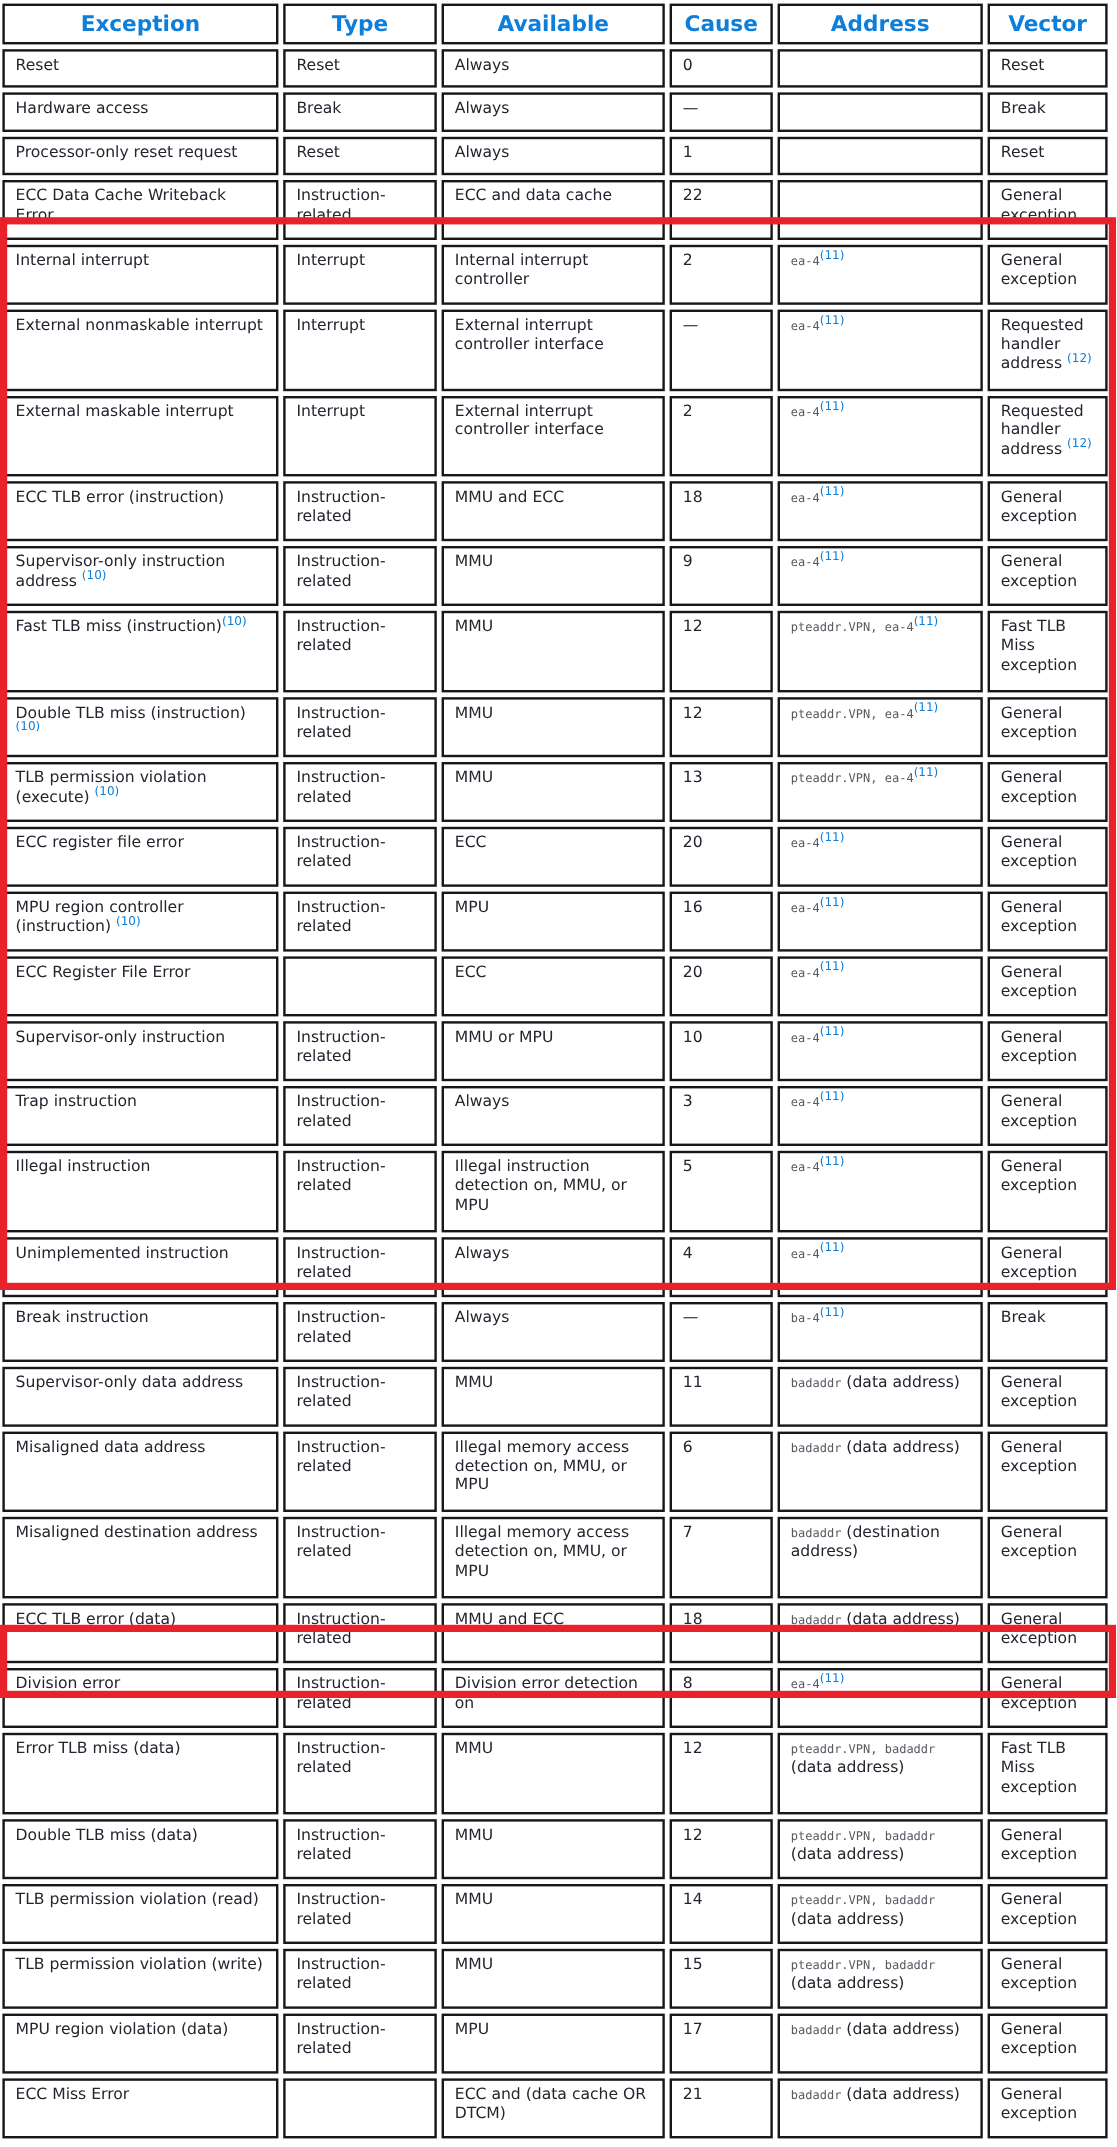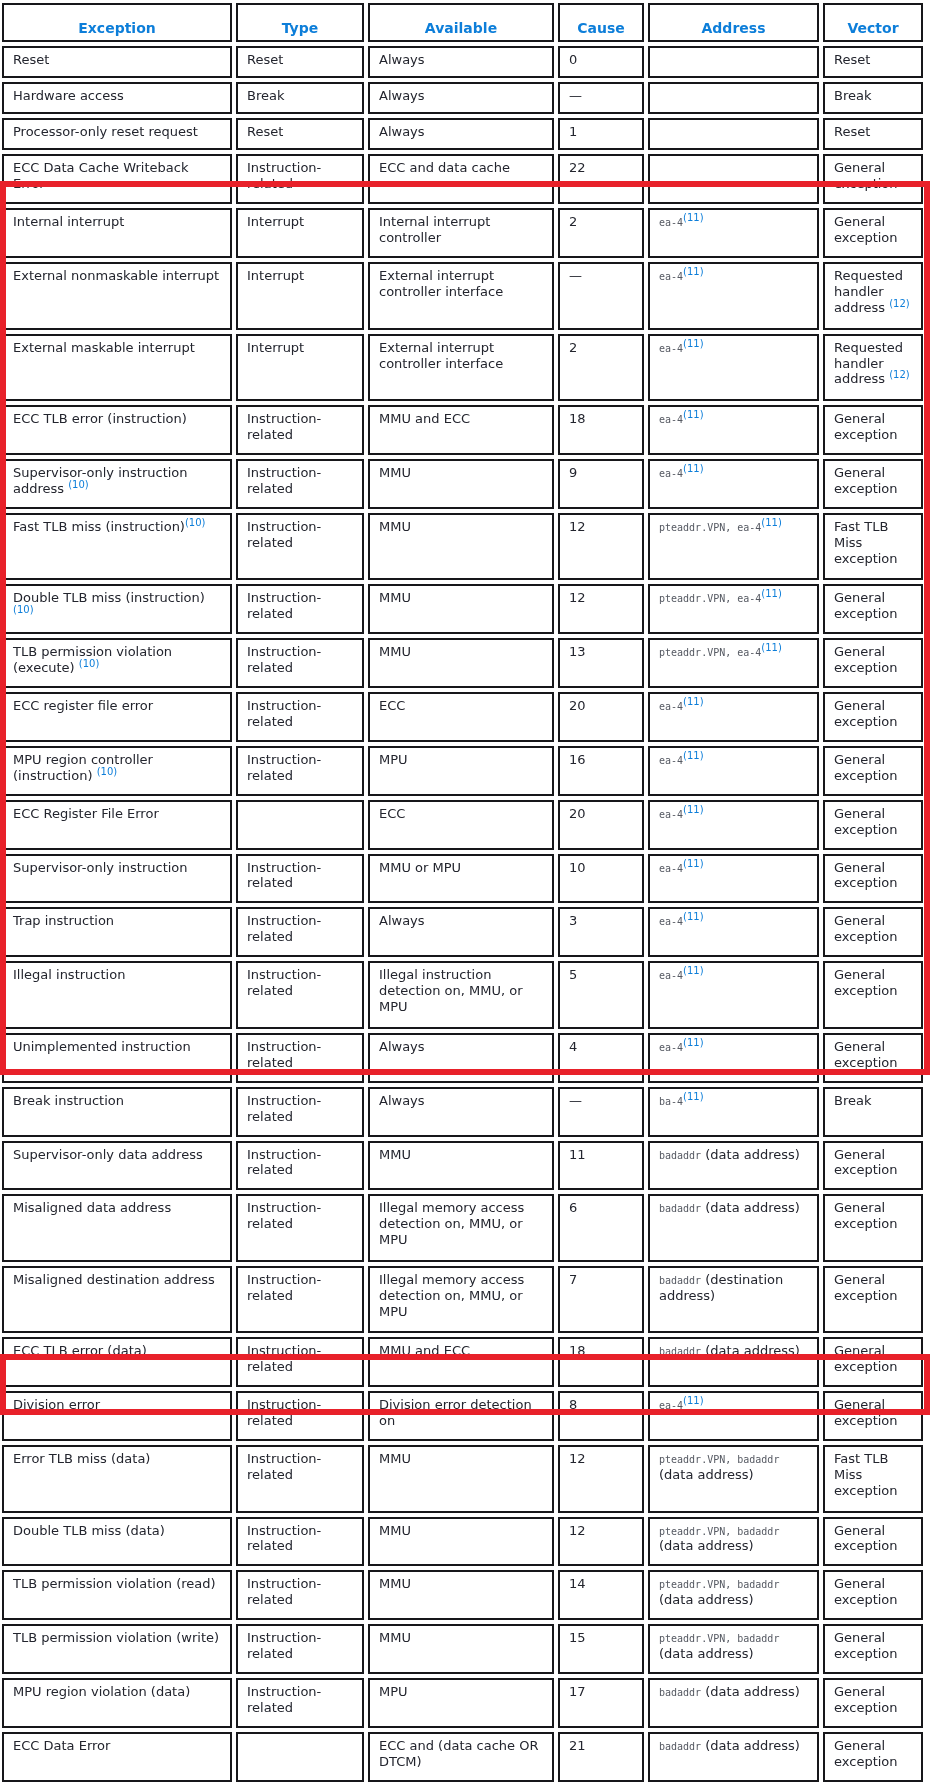--- a/index.html
+++ b/index.html
@@ -32,25 +32,25 @@
     border-spacing: 4px;
     table-layout: fixed;
   }
   th, td {
     border: 2px solid var(--border);
     vertical-align: top;
     background: #fff;
     overflow: hidden;
   }
   th {
-    font-size: 14px;
+    font-size: 18px;
     font-weight: bold;
     color: var(--header-text);
     text-align: center;
-    padding: 15px 2px 4px 2px;
+    padding: 5px 2px 4px 2px;
     height: 27px;
   }
   td {
     font-size: 13px;
     line-height: 1.22;
     padding: 4px 8px 5px 9px;
     text-align: left;
   }
   .mono {
     font-family: "DejaVu Sans Mono", "Liberation Mono", monospace;
@@ -329,21 +329,21 @@
     </tr>
         <tr>
       <td class="c-exc"><span class="t">MPU region violation (data)</span></td>
       <td class="c-type"><span class="t">Instruction-related</span></td>
       <td class="c-avail"><span class="t">MPU</span></td>
       <td class="c-cause"><span class="t">17</span></td>
       <td class="c-addr"><span class="mono">badaddr</span><span class="rest"> (data address)</span></td>
       <td class="c-vec"><span class="t">General exception</span></td>
     </tr>
         <tr>
-      <td class="c-exc"><span class="t">ECC Data Error</span></td>
+      <td class="c-exc"><span class="t">ECC Miss Error</span></td>
       <td class="c-type"></td>
       <td class="c-avail"><span class="t">ECC and (data cache OR DTCM)</span></td>
       <td class="c-cause"><span class="t">21</span></td>
       <td class="c-addr"><span class="mono">badaddr</span><span class="rest"> (data address)</span></td>
       <td class="c-vec"><span class="t">General exception</span></td>
     </tr>
       </tbody>
   </table>
 
 <div class="red-box" style="left: 0px; width: 930px; top: 181.266px; height: 893.312px;"></div>

